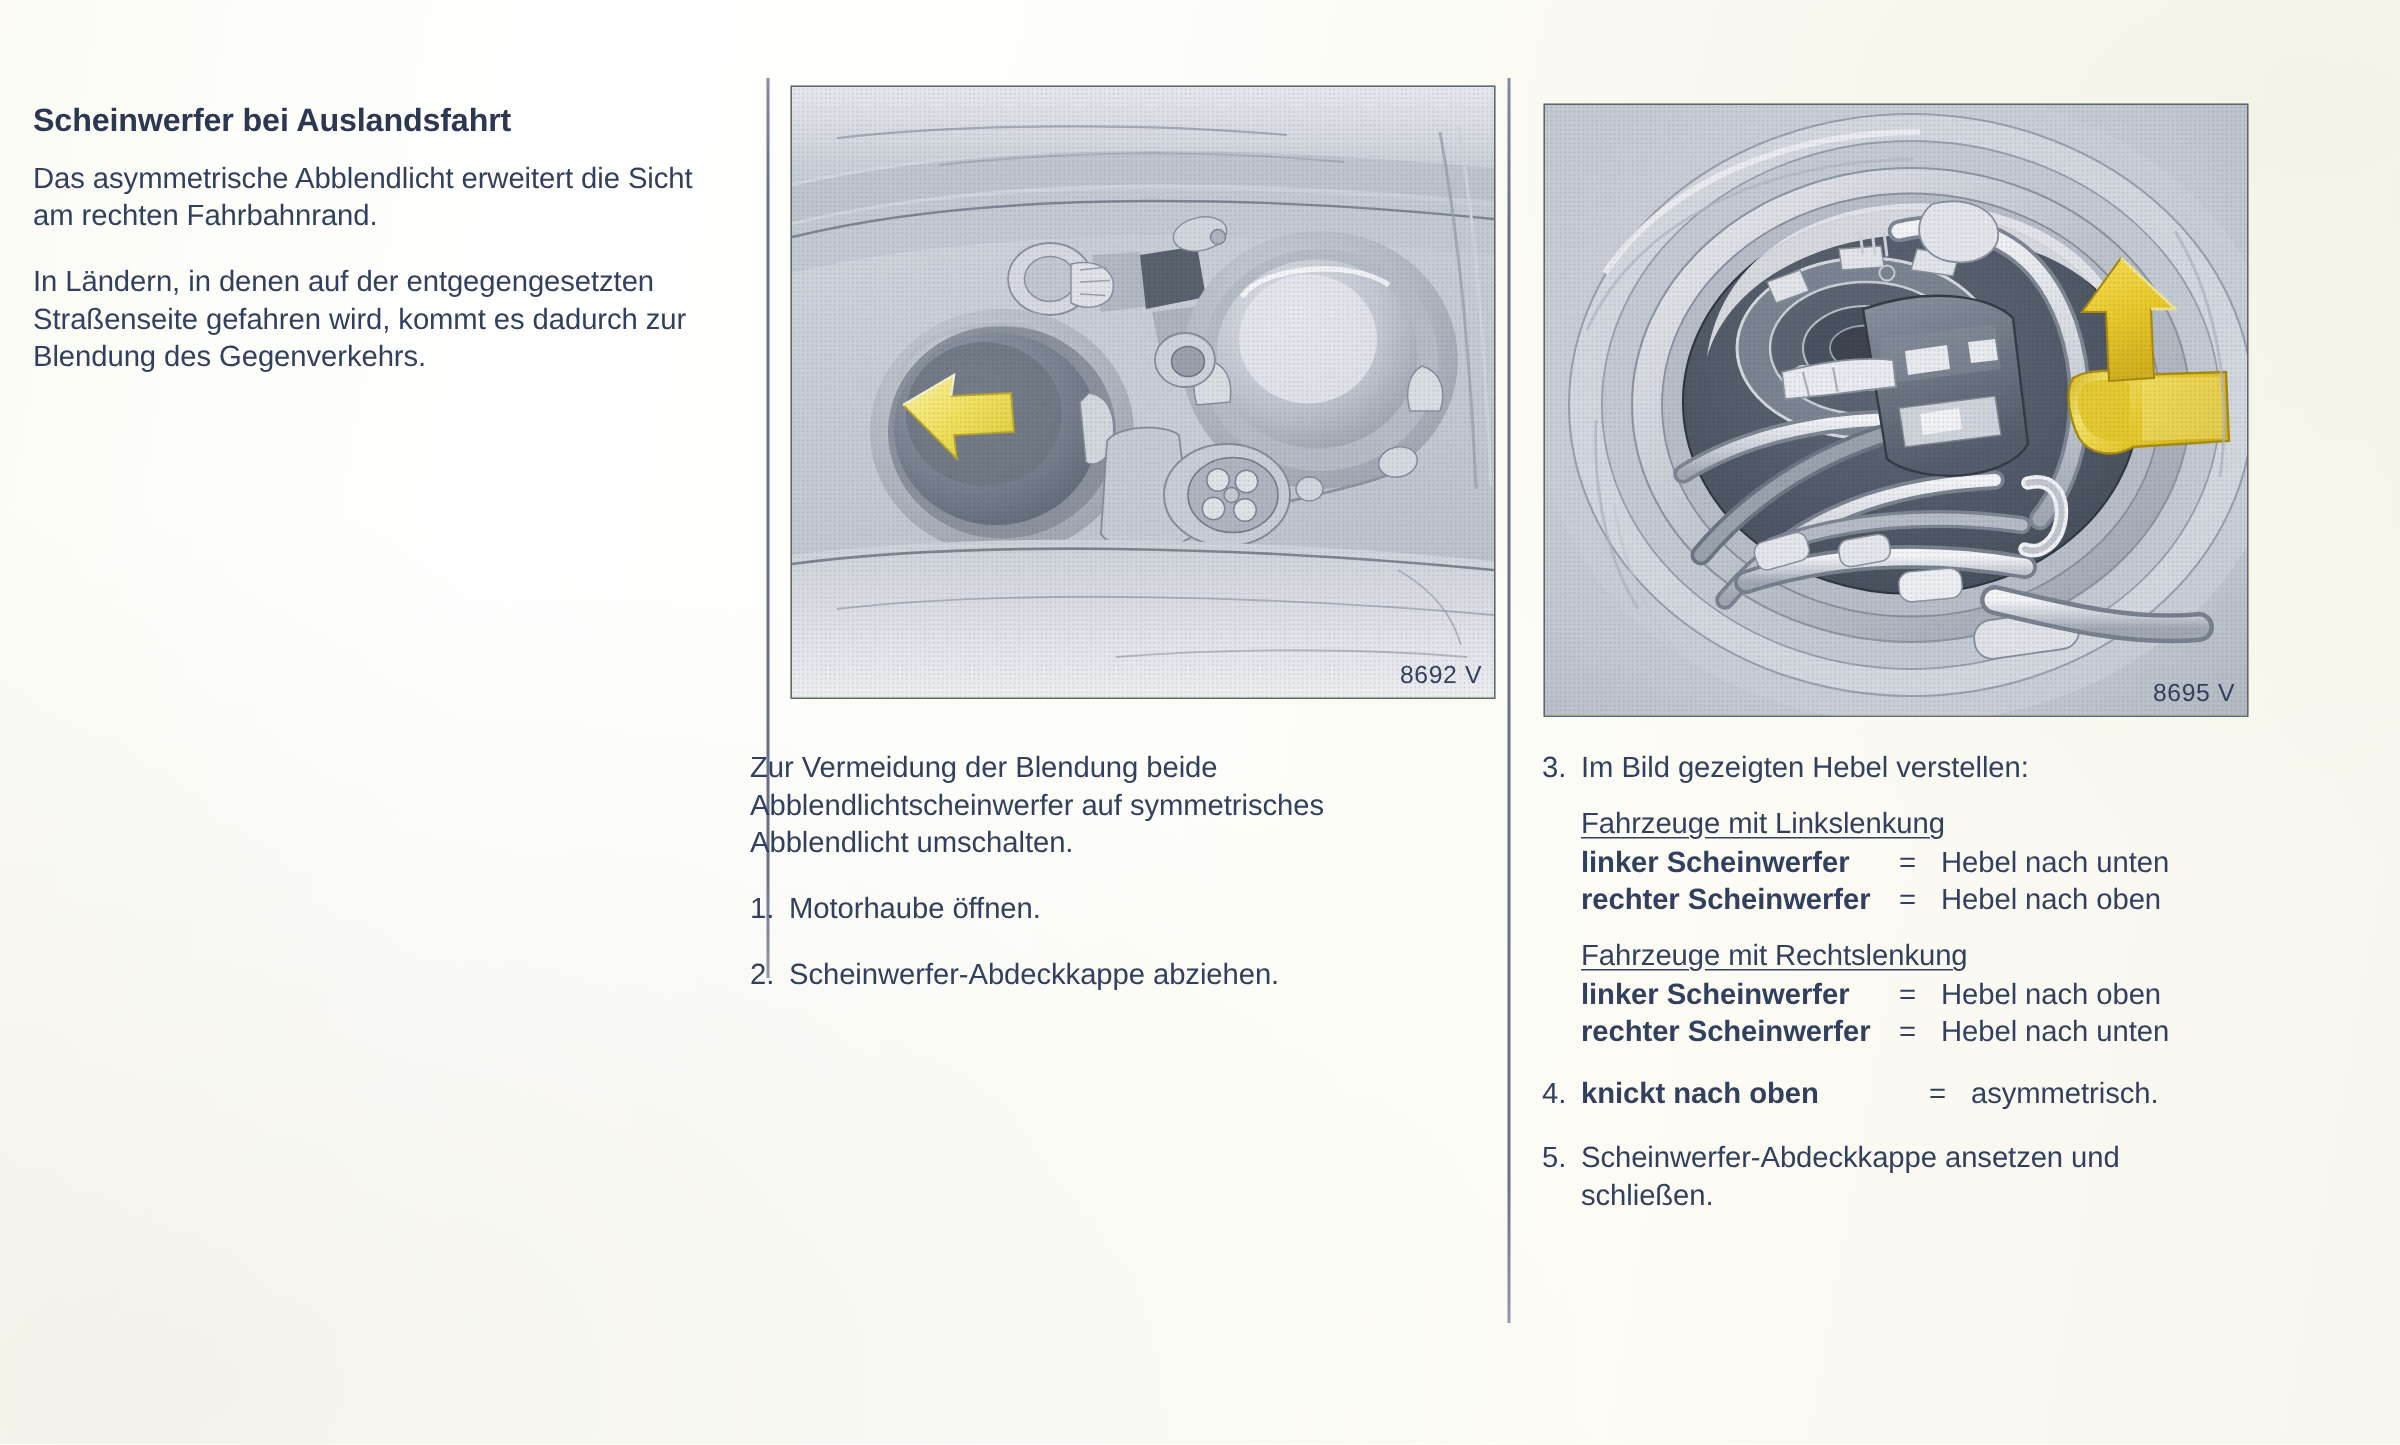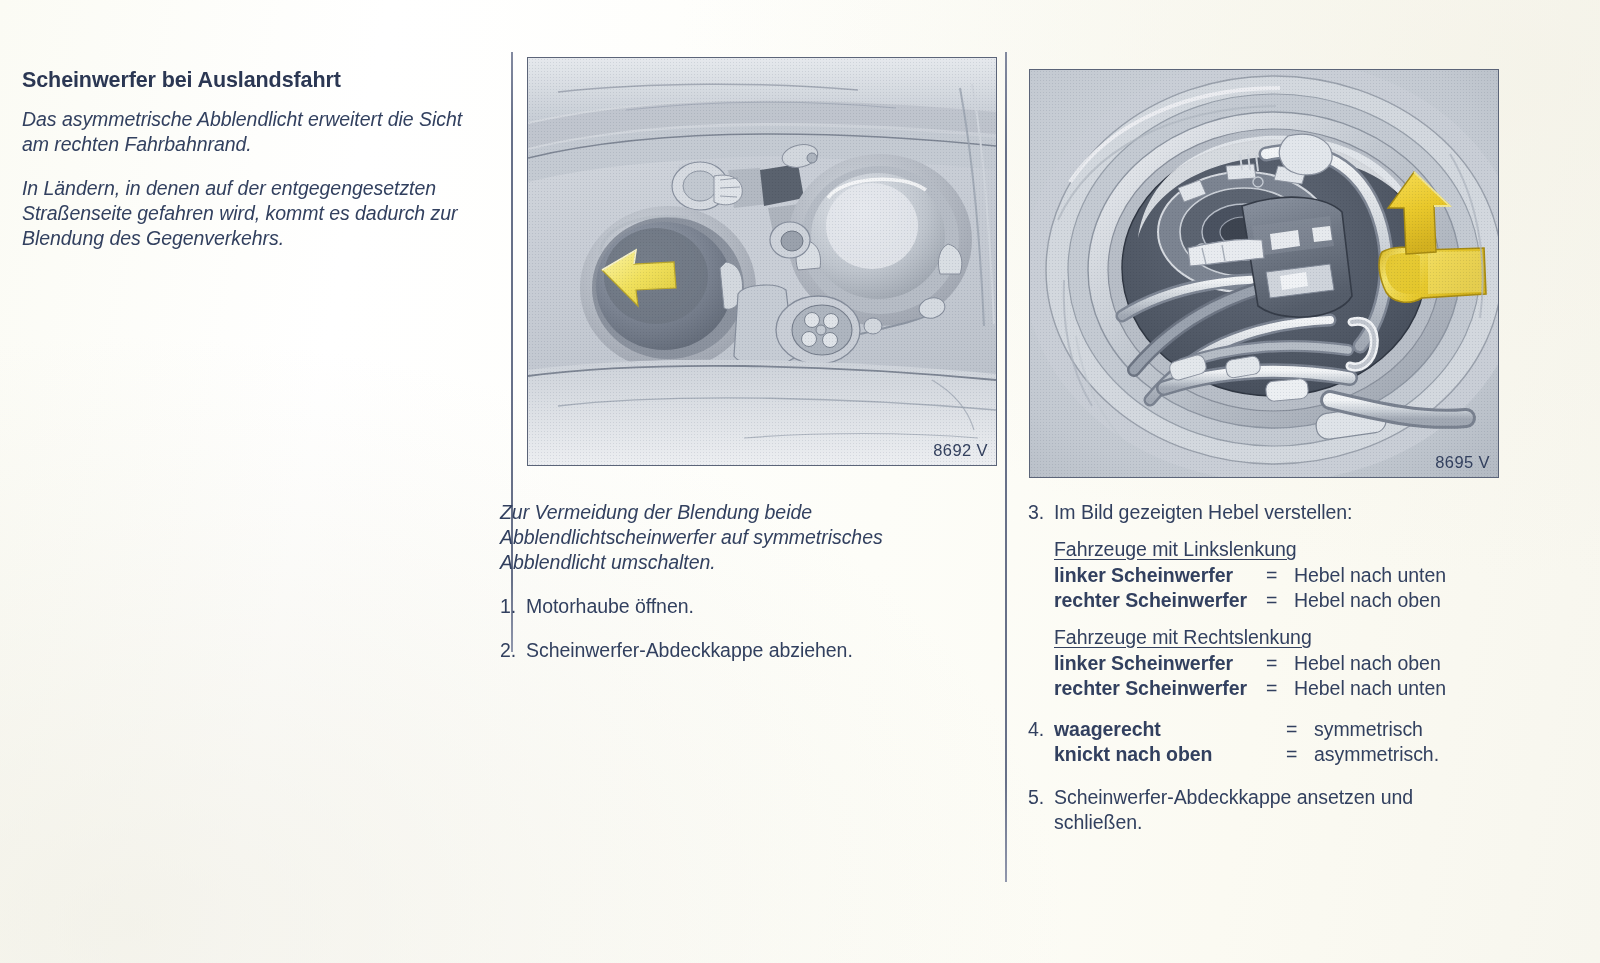--- a/index.html
+++ b/index.html
@@ -52,21 +52,20 @@
     margin: 0 0 14px 0;
     line-height: 1.18;
     color: #2b3753;
   }
   p.para {
     font-size: 19.5px;
     line-height: 25px;
     margin: 0 0 19px 0;
     color: #32405f;
     letter-spacing: -0.05px;
-    font-style: italic;
   }
   p.para:last-child { margin-bottom: 0; }
 
   
   .numlist { margin: 0; padding: 0; list-style: none; }
   .numitem {
     display: flex;
     font-size: 19.5px;
     line-height: 25px;
     color: #32405f;
@@ -451,25 +450,20 @@
           </tbody>
             </table>
         </span>
       </li>
 
       <li class="numitem" style="margin-bottom:18px;">
         <span class="num">4.</span>
         <span class="body">
           <table class="eqtable wide">
             <tbody>
-                <tr>
-              <td class="lhs">waagerecht</td>
-              <td class="eq">=</td>
-              <td class="rhs">symmetrisch</td>
-            </tr>
             <tr>
               <td class="lhs">knickt nach oben</td>
               <td class="eq">=</td>
               <td class="rhs">asymmetrisch.</td>
             </tr>
           </tbody>
             </table>
         </span>
       </li>
 

